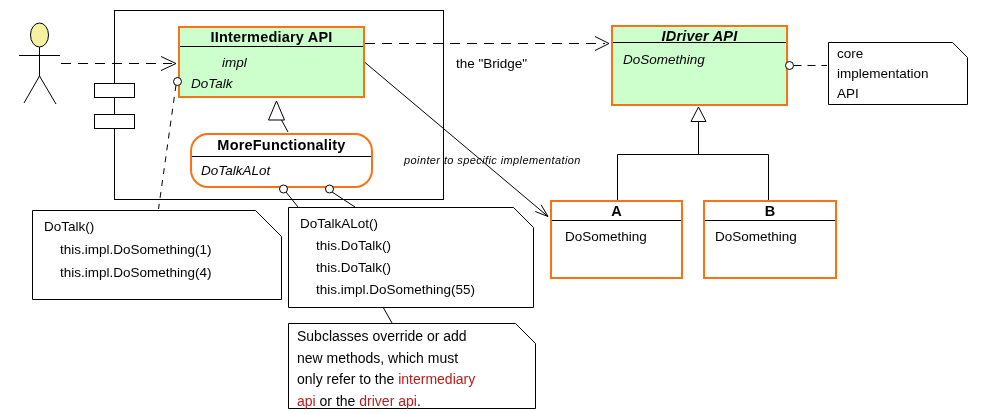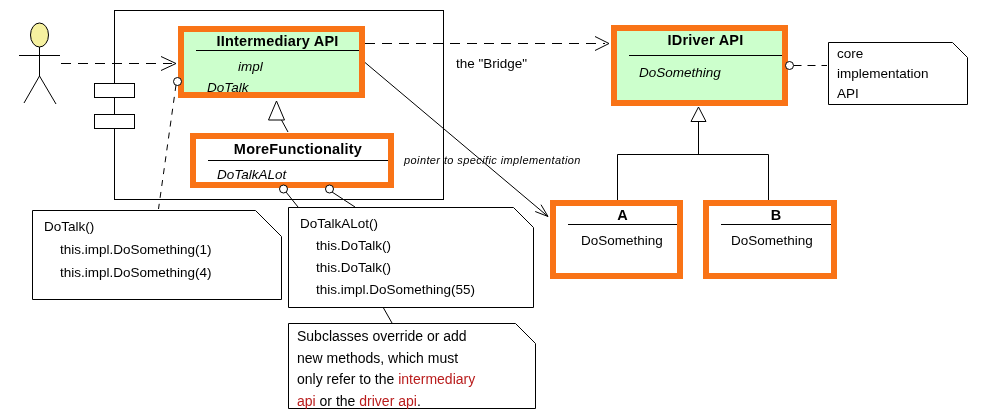--- a/index.html
+++ b/index.html
@@ -1,18 +1,18 @@
 <!DOCTYPE html>
 <html><head>
 <meta charset="utf-8">
 <style>
   html,body{margin:0;padding:0;}
   body{width:986px;height:414px;position:relative;background:#FFFFFF;
        font-family:"Liberation Sans",sans-serif;overflow:hidden;color:#000;}
-  .clsbox{position:absolute;box-sizing:border-box;border:6px solid #f97316;background:#FFFFFF;padding-left:12px;}
+  .clsbox{position:absolute;box-sizing:border-box;border:2px solid #f97316;background:#FFFFFF;}
   .clsbox.green{background:#CCFFCC;}
   .clshdr{box-sizing:border-box;border-bottom:1px solid #000;font-weight:bold;
           text-align:center;font-size:14.5px;letter-spacing:.2px;overflow:hidden;white-space:nowrap;}
   .clsbody{font-size:13.5px;white-space:nowrap;}
   .it{font-style:italic;}
   .note{position:absolute;}
   .note svg.shape{position:absolute;left:0;top:0;}
   .ntext{position:absolute;font-size:13.5px;line-height:22px;white-space:nowrap;}
   .ntext .ind{padding-left:16px;}
   .lbl{position:absolute;font-size:13.5px;white-space:nowrap;}
@@ -24,27 +24,27 @@
 <body>
 
 <div class="boxlayer">
 
   <div class="clsbox green" style="left:178px;top:26px;width:187px;height:72px;">
     <div class="clshdr" style="height:19px;line-height:18px;">IIntermediary API</div>
     <div class="clsbody it" style="padding:5px 0 0 11px;line-height:21px;margin-left:31px;">impl</div>
     <div class="clsbody it" style="padding:0 0 0 11px;line-height:21px;">DoTalk</div>
   </div>
 
-  <div class="clsbox" style="left:190px;top:133px;width:204px;height:55px;">
+  <div class="clsbox" style="left:190px;top:133px;width:183px;height:55px;border-radius:18px;">
     <div class="clshdr" style="height:22px;line-height:21px;">MoreFunctionality</div>
     <div class="clsbody it" style="padding:6px 0 0 9px;">DoTalkALot</div>
   </div>
 
   <div class="clsbox green" style="left:611px;top:25px;width:177px;height:81px;">
-    <div class="clshdr" style="height:25px;line-height:19px;">IDriver API</div>
+    <div class="clshdr" style="height:16px;line-height:19px;font-style:italic;">IDriver API</div>
     <div class="clsbody it" style="padding:9px 0 0 10px;">DoSomething</div>
   </div>
 
   <div class="clsbox" style="left:550px;top:200px;width:133px;height:79px;">
     <div class="clshdr" style="height:19px;line-height:18px;">A</div>
     <div class="clsbody" style="padding:8px 0 0 13px;">DoSomething</div>
   </div>
 
   <div class="clsbox" style="left:703px;top:200px;width:134px;height:79px;">
     <div class="clshdr" style="height:19px;line-height:18px;">B</div>

